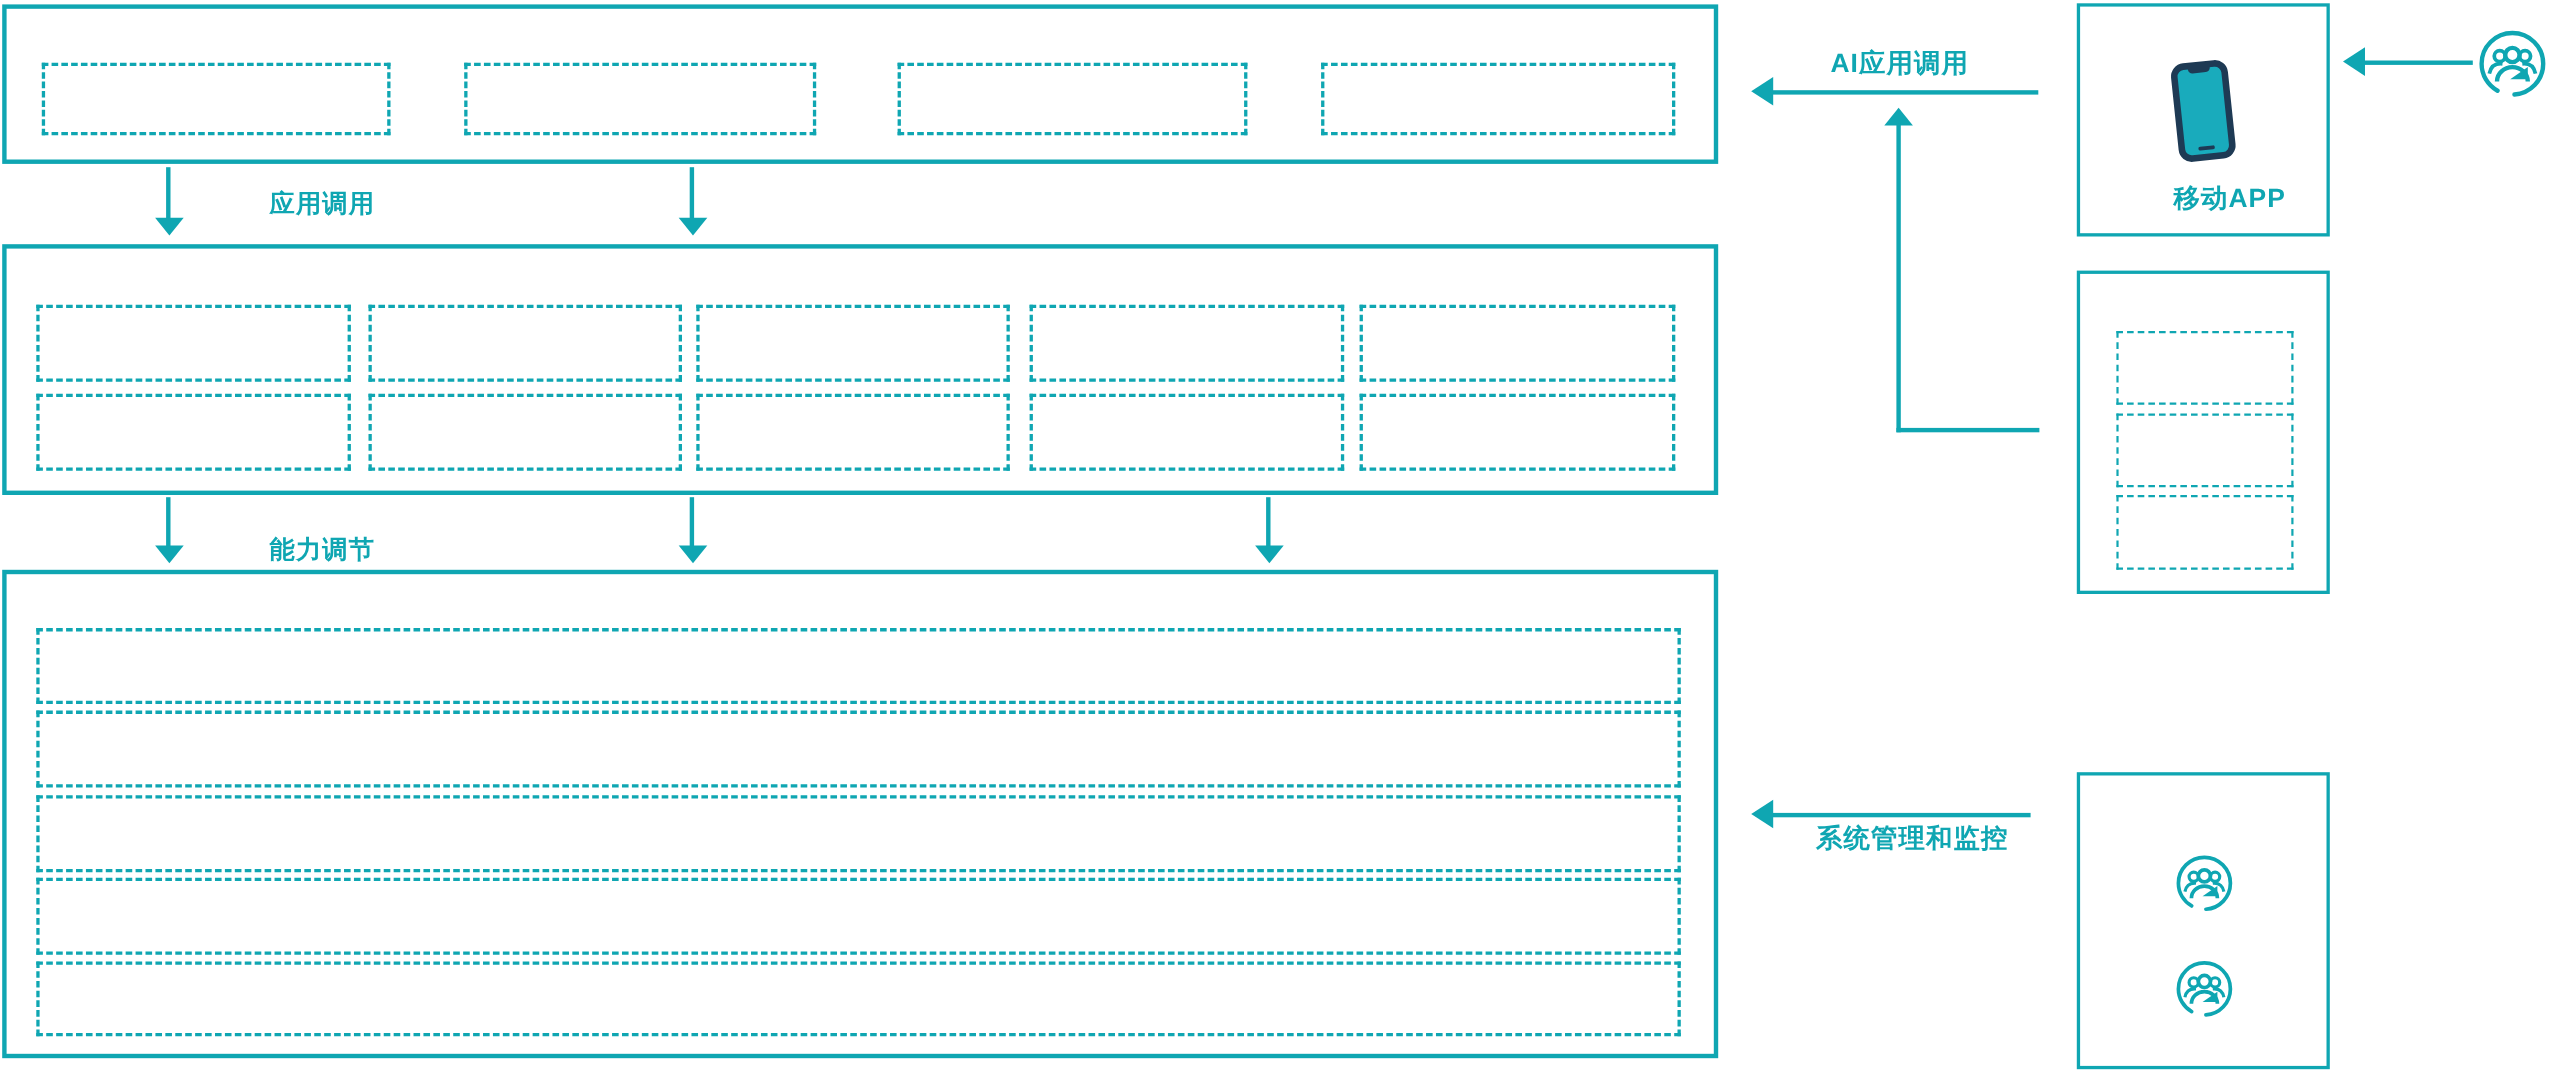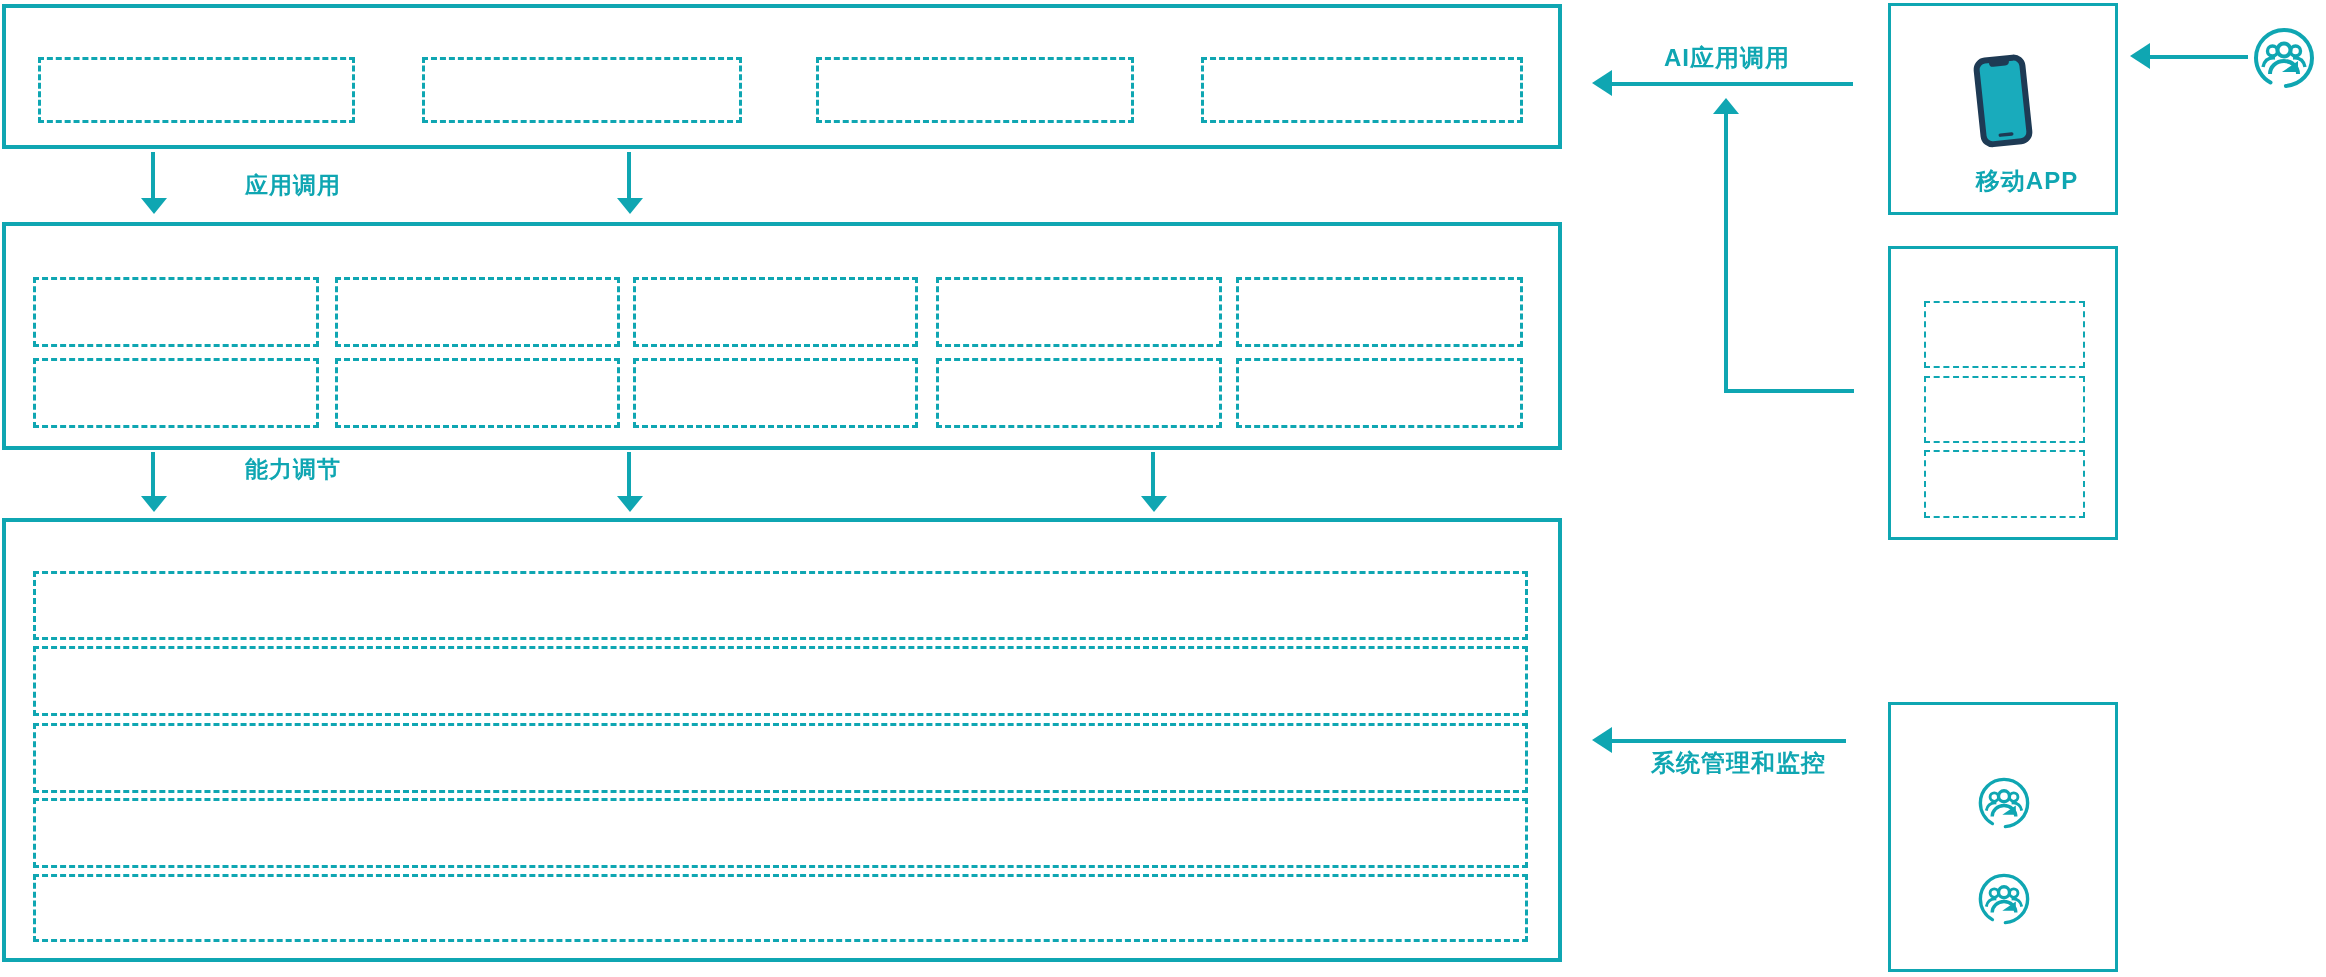--- a/index.html
+++ b/index.html
@@ -71,21 +71,21 @@
   <div class="ph" style="left:633px;top:358px;width:285px;height:70px;"></div>
   <div class="ph" style="left:936px;top:358px;width:286px;height:70px;"></div>
   <div class="ph" style="left:1236px;top:358px;width:287px;height:70px;"></div>
 
   <div class="vline" style="left:151px;top:452px;height:48px;"></div>
   <div class="head-down" style="left:141px;top:496px;"></div>
   <div class="vline" style="left:627px;top:452px;height:48px;"></div>
   <div class="head-down" style="left:617px;top:496px;"></div>
   <div class="vline" style="left:1151px;top:452px;height:48px;"></div>
   <div class="head-down" style="left:1141px;top:496px;"></div>
-  <div class="lbl" style="left:245px;top:458px;">能力调节</div>
+  <div class="lbl" style="left:245px;top:488px;">能力调节</div>
 
   <div class="sbox" style="left:2px;top:518px;width:1560px;height:444px;"></div>
   <div class="ph" style="left:33px;top:571px;width:1495px;height:69px;"></div>
   <div class="ph" style="left:33px;top:646px;width:1495px;height:70px;"></div>
   <div class="ph" style="left:33px;top:723px;width:1495px;height:70px;"></div>
   <div class="ph" style="left:33px;top:798px;width:1495px;height:70px;"></div>
   <div class="ph" style="left:33px;top:874px;width:1495px;height:68px;"></div>
 
   <div class="sbox-thin" style="left:1888px;top:3px;width:230px;height:212px;"></div>
   <div class="icon-wrap" style="left:1966px;top:52px;">

